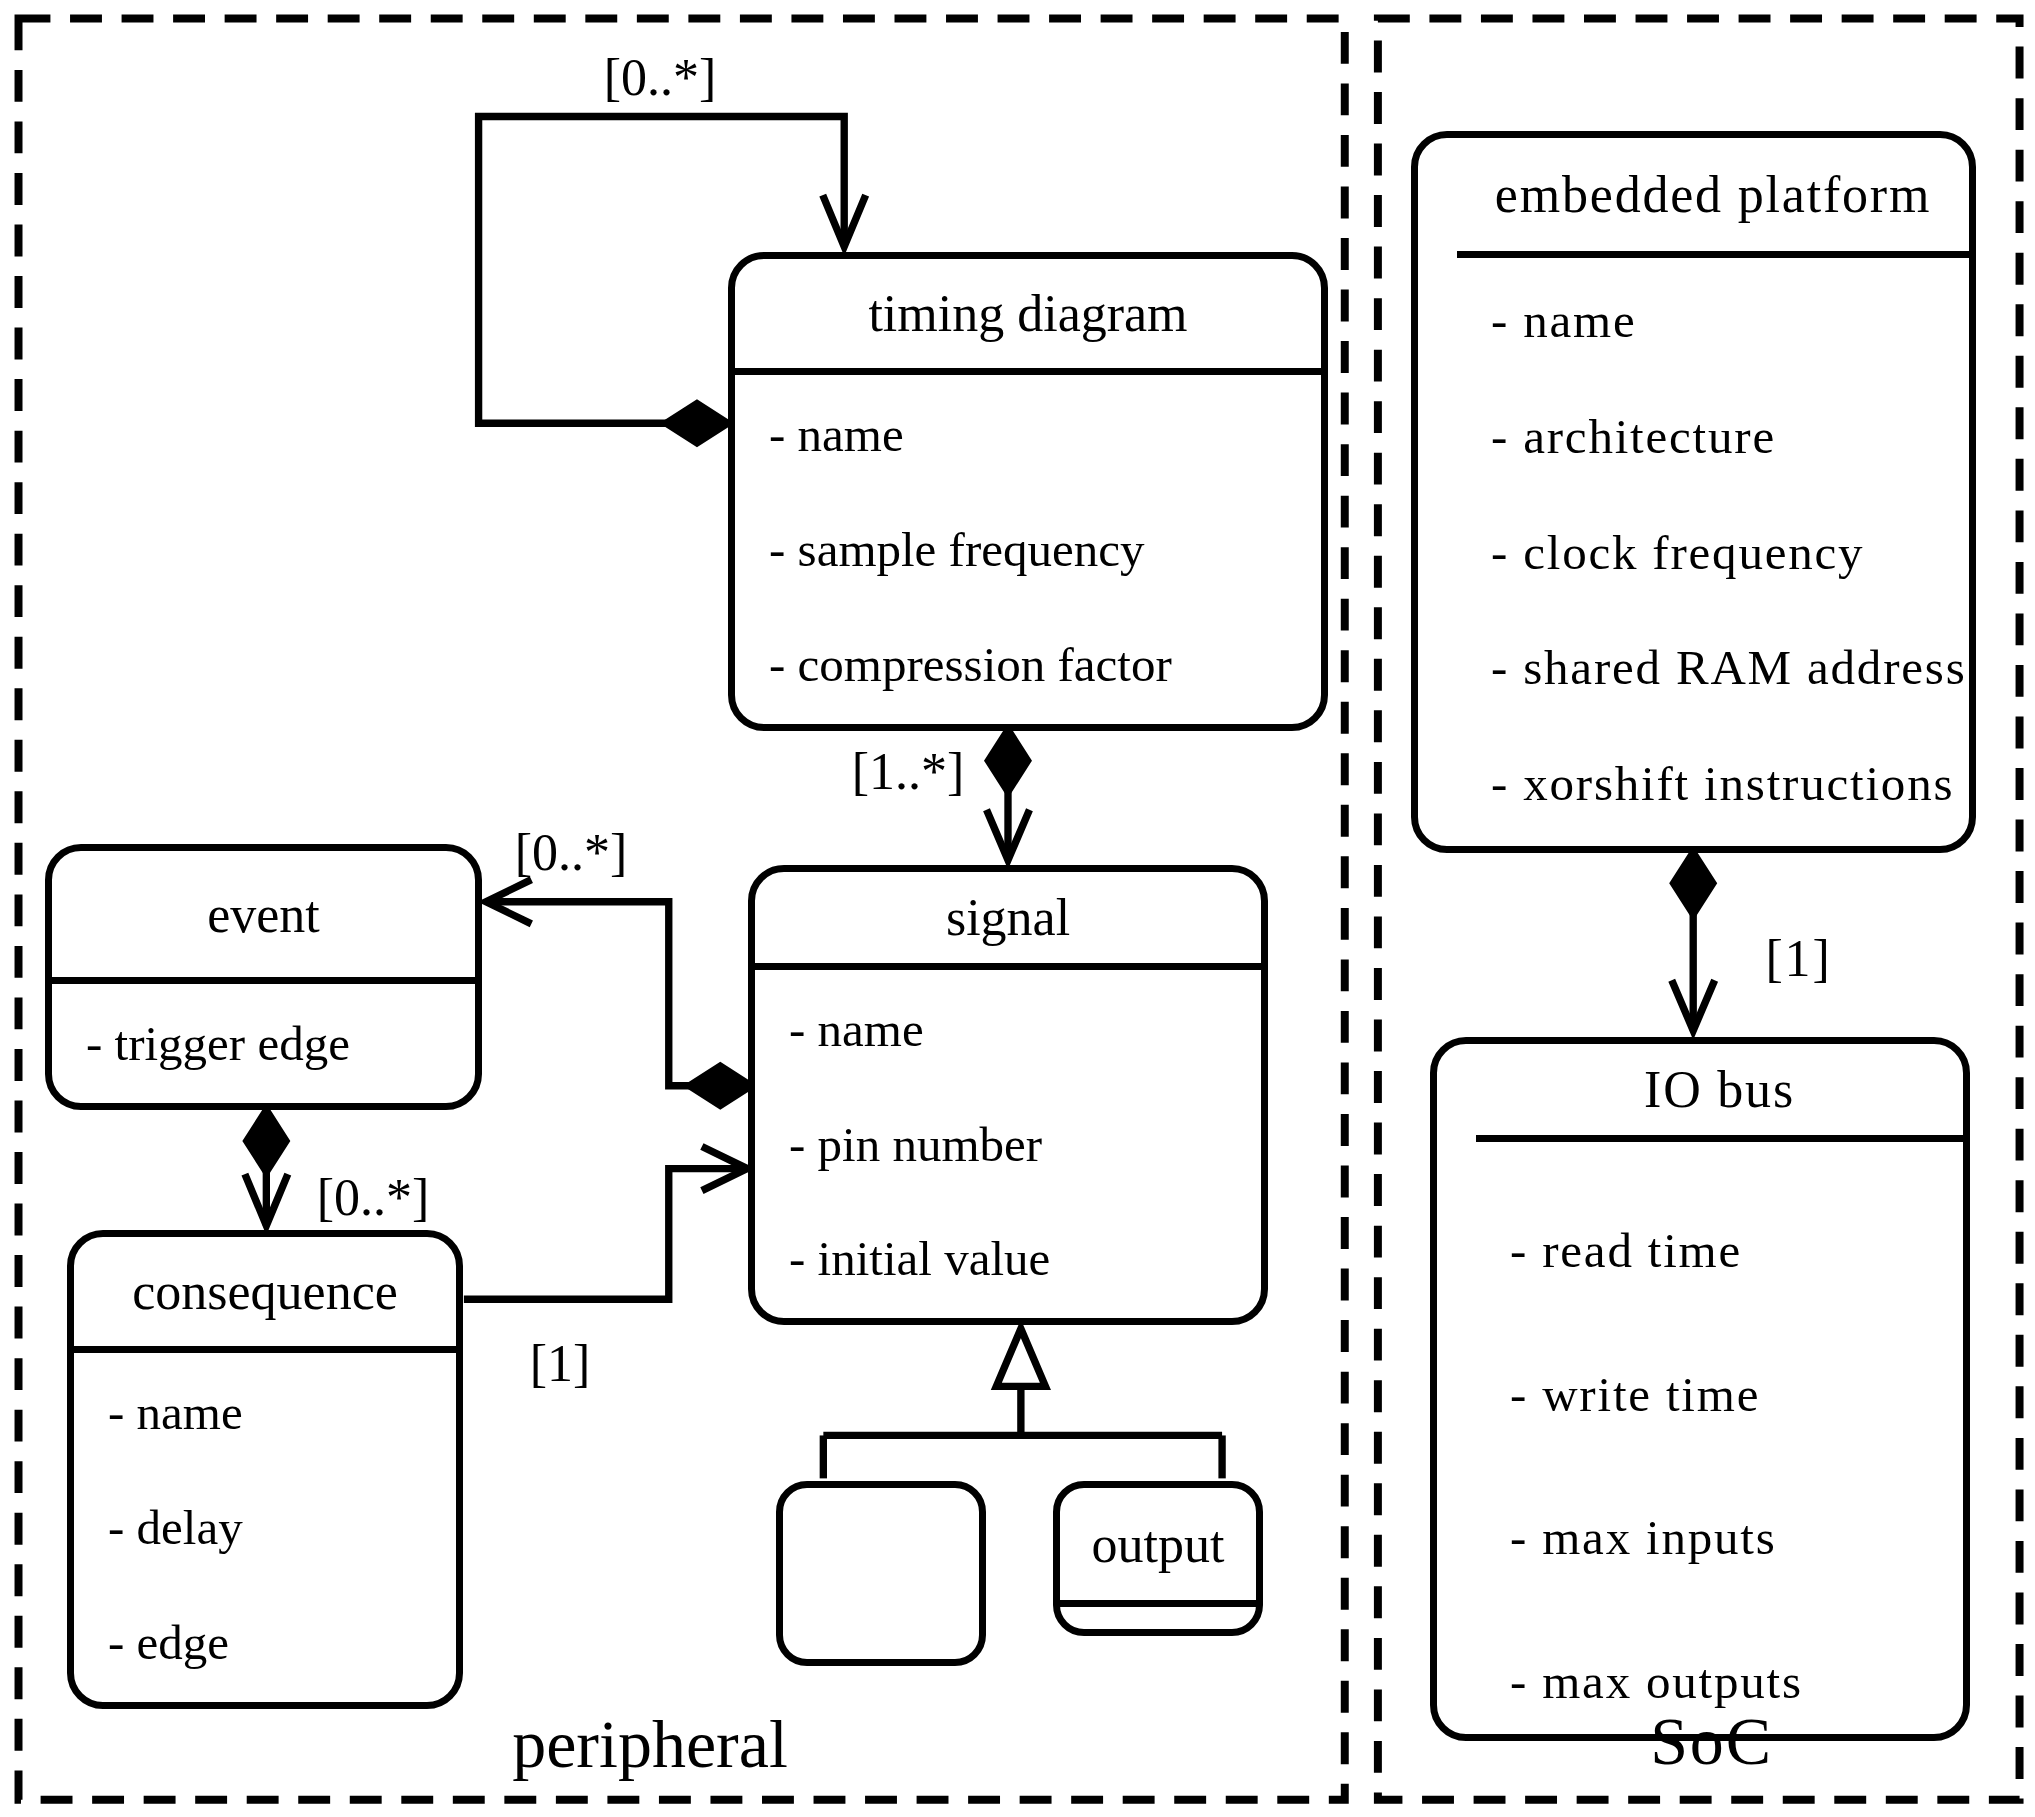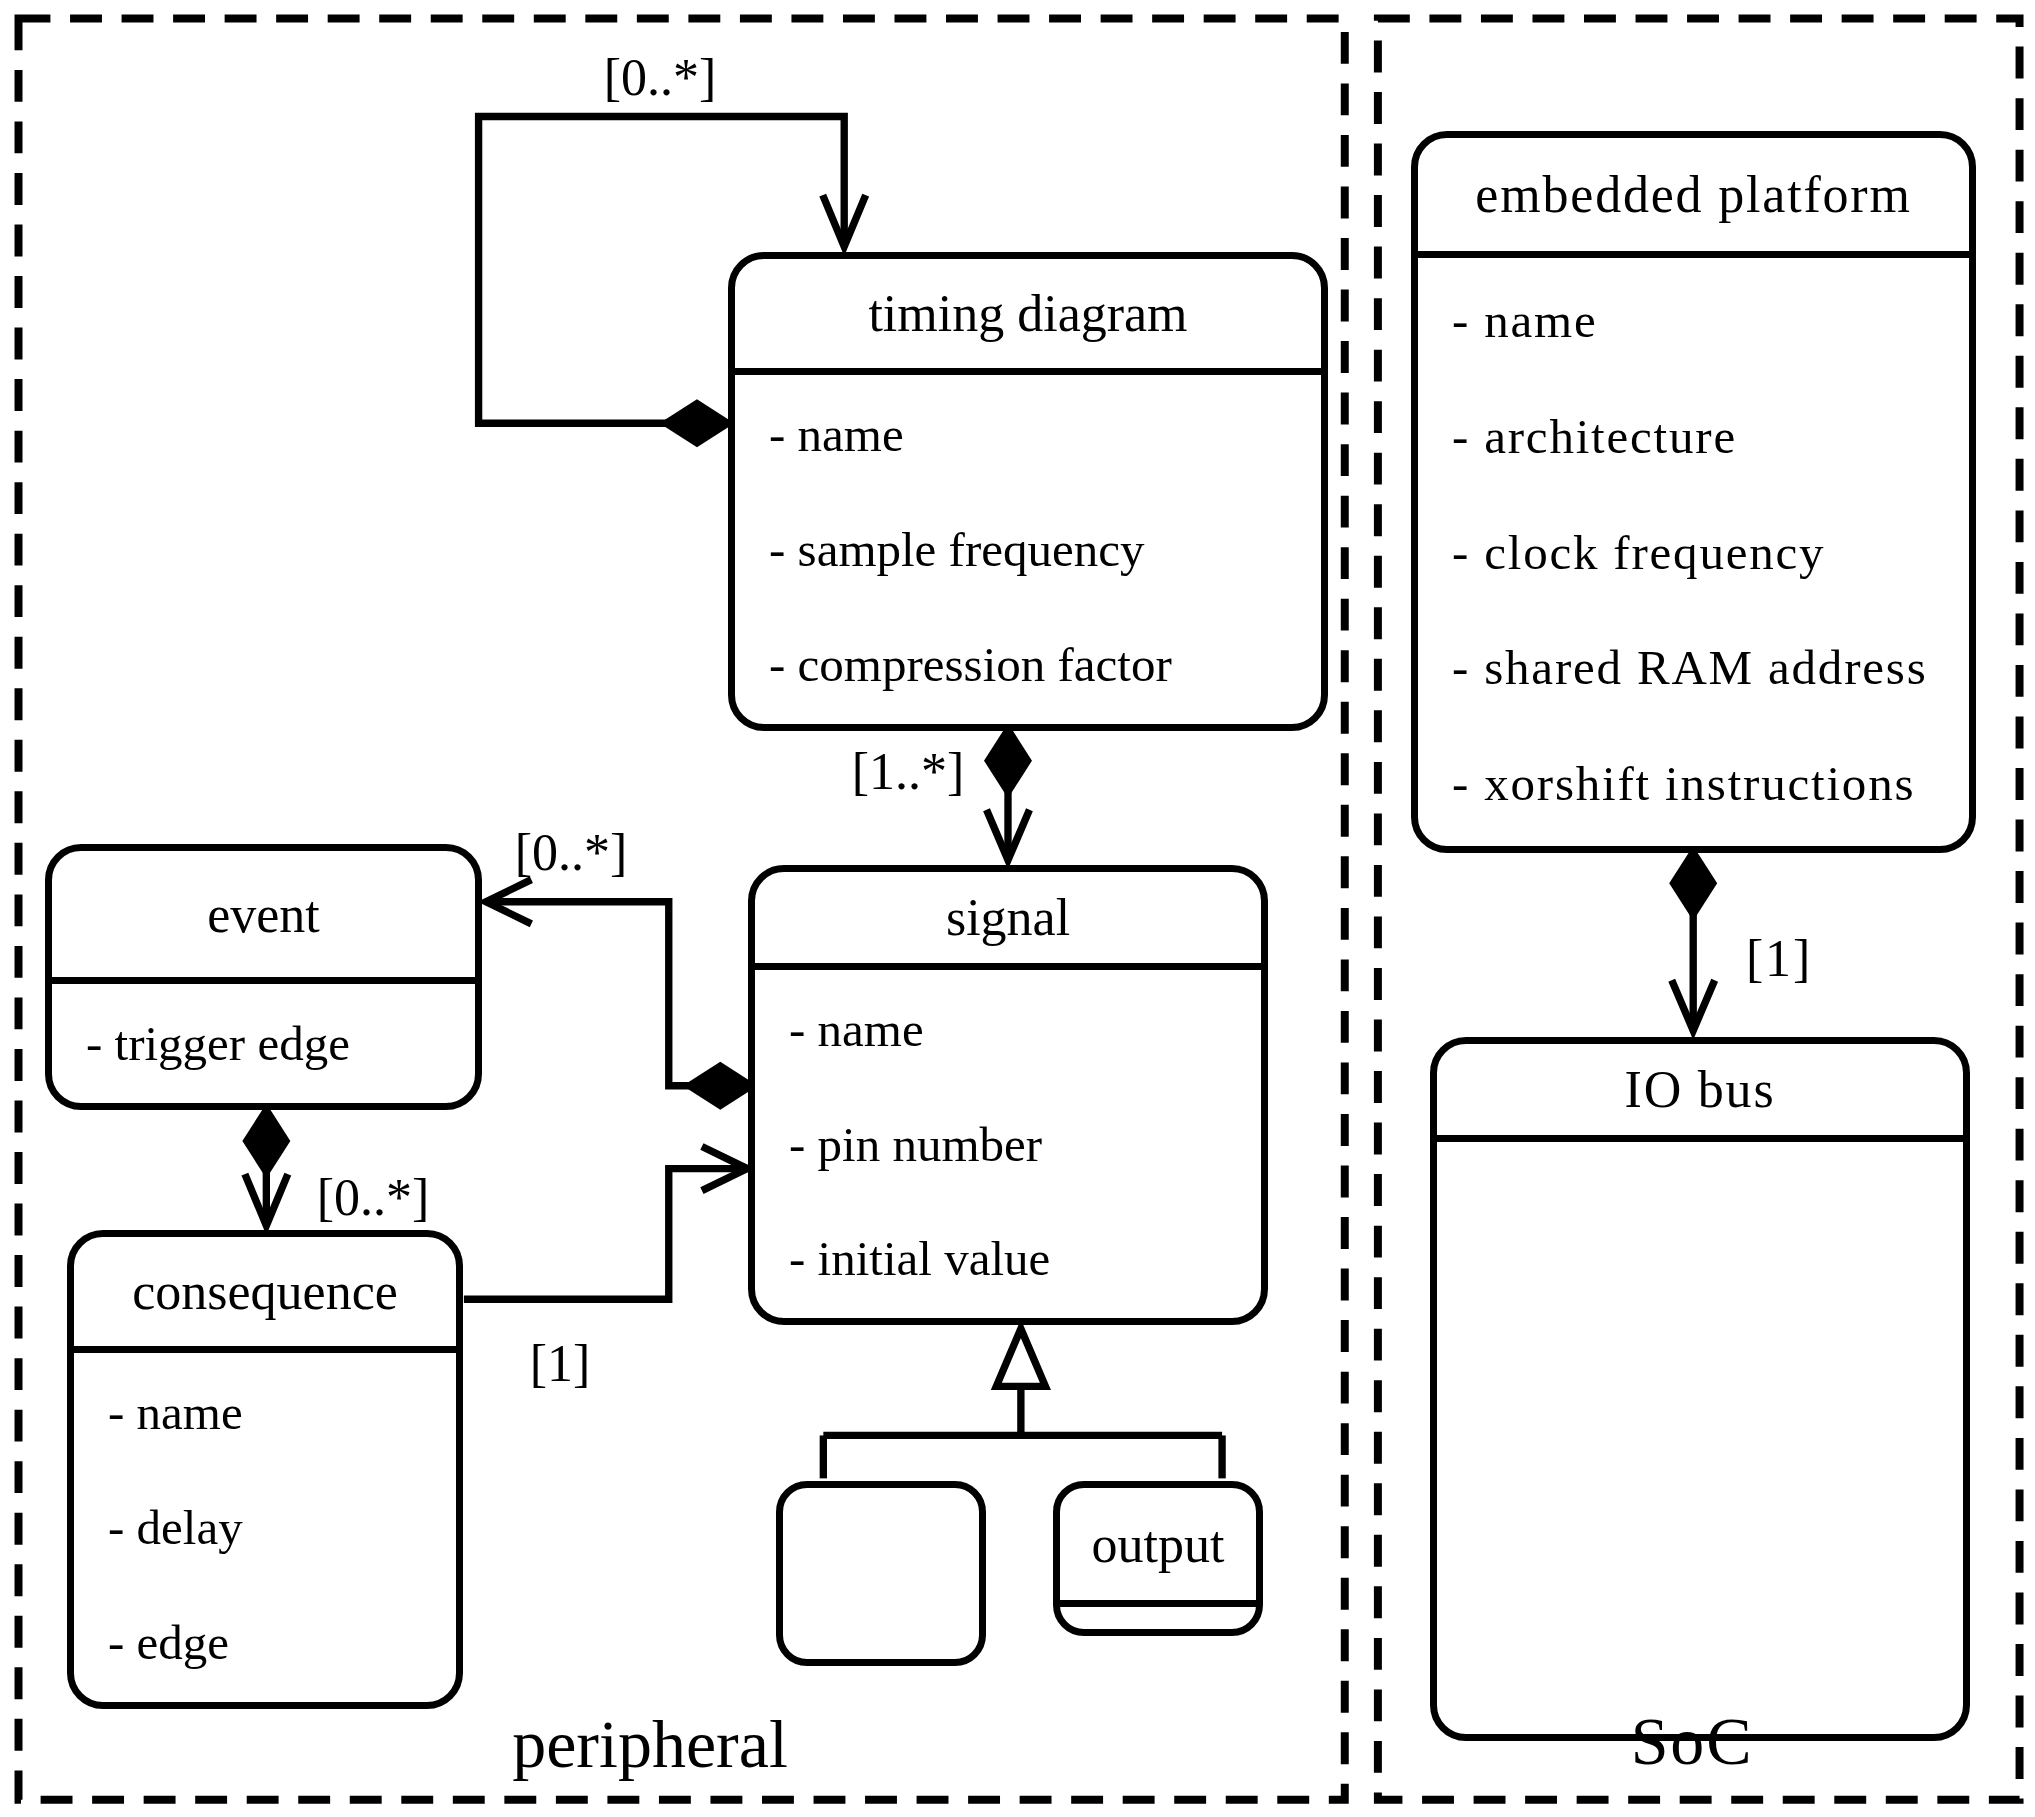--- a/index.html
+++ b/index.html
@@ -6,21 +6,21 @@
   body{width:2035px;height:1817px;position:relative;font-family:"Liberation Serif",serif;color:#000;}
   #canvas{position:absolute;left:0;top:0;width:2035px;height:1817px;}
   #wires{position:absolute;left:0;top:0;z-index:0;}
   .cls{position:absolute;box-sizing:border-box;background:#fff;border:7.4px solid #000;
        border-radius:36px;display:flex;flex-direction:column;z-index:1;}
   .cls-title{flex:none;display:flex;align-items:center;justify-content:center;
        border-bottom:7.4px solid #000;font-size:52px;white-space:nowrap;}
   .cls-attrs{flex:1;display:flex;flex-direction:column;justify-content:space-between;
        font-size:49px;padding:31px 0 31px 34px;white-space:nowrap;}
   .cls-attrs.center1{justify-content:center;padding:0 0 0 34px;}
-  .soc-text{letter-spacing:1.8px;}
+  .soc-text{letter-spacing:1.8px;padding-left:39px;}
   .mult{position:absolute;transform:translate(-50%,-50%);font-size:52px;z-index:2;white-space:nowrap;}
   .panel-label{position:absolute;transform:translate(-50%,-50%);font-size:68px;z-index:2;white-space:nowrap;}
 </style>
 </head>
 <body>
 
 <div id="canvas">
 
   <svg id="wires" width="2035" height="1817" viewBox="0 0 3317 2962">
 
@@ -120,20 +120,26 @@
       <div class="attr">- name</div>
       <div class="attr">- architecture</div>
       <div class="attr">- clock frequency</div>
       <div class="attr">- shared RAM address</div>
       <div class="attr">- xorshift instructions</div>
     </div>
   </div>
 
   <div class="cls soc-text" style="left:1430px;top:1037px;width:540px;height:704px;gap:6px;">
     <div class="cls-title" style="height:91px;">IO bus</div>
+    <div class="cls-attrs" style="padding:74px 0 24.5px 34px;">
+      <div class="attr">- read time</div>
+      <div class="attr">- write time</div>
+      <div class="attr">- max inputs</div>
+      <div class="attr">- max outputs</div>
+    </div>
   </div>
 
   <span class="mult" style="left:660px;top:77px;">[0..*]</span>
   <span class="mult" style="left:908px;top:771px;">[1..*]</span>
   <span class="mult" style="left:571px;top:852px;">[0..*]</span>
   <span class="mult" style="left:373px;top:1197px;">[0..*]</span>
   <span class="mult" style="left:560px;top:1363px;">[1]</span>
   <span class="mult soc-text" style="left:1779px;top:958px;">[1]</span>
 
   <span class="panel-label" style="left:650px;top:1744px;">peripheral</span>

